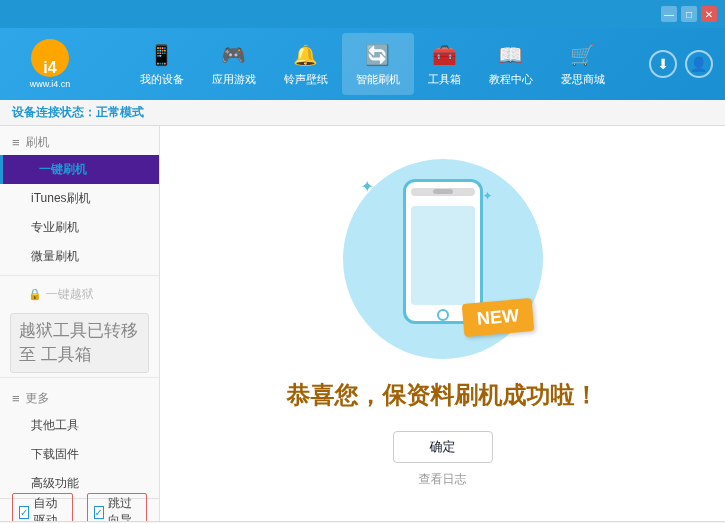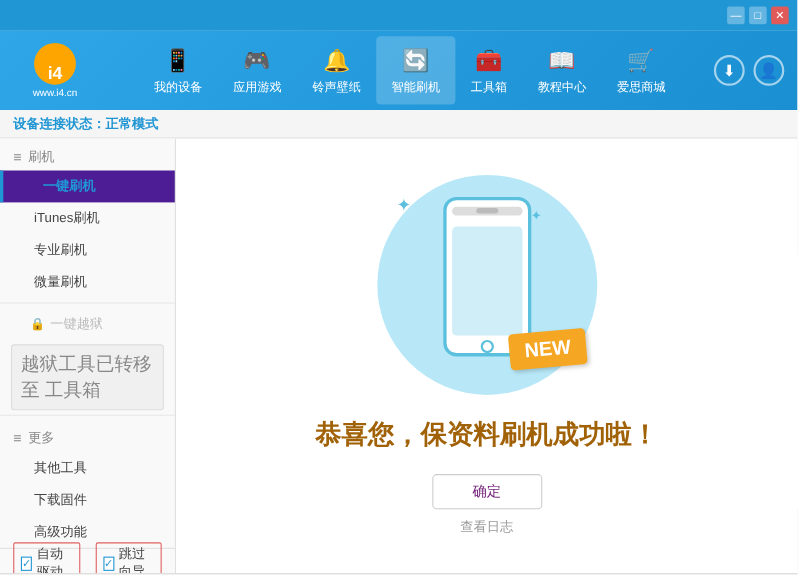--- a/index.html
+++ b/index.html
@@ -273,21 +273,21 @@
       font-weight: 700;
     }
     #confirm-btn {
       width: 100px;
       height: 32px;
       background: white;
       border: 1px solid #ccc;
       border-radius: 4px;
       cursor: pointer;
       font-size: 13px;
-      color: #701a75;
+      color: #0f172a;
       margin-bottom: 8px;
     }
     #view-log {
       color: #999;
       font-size: 12px;
       cursor: pointer;
     }
 
     
     #bottom-checkboxes {

